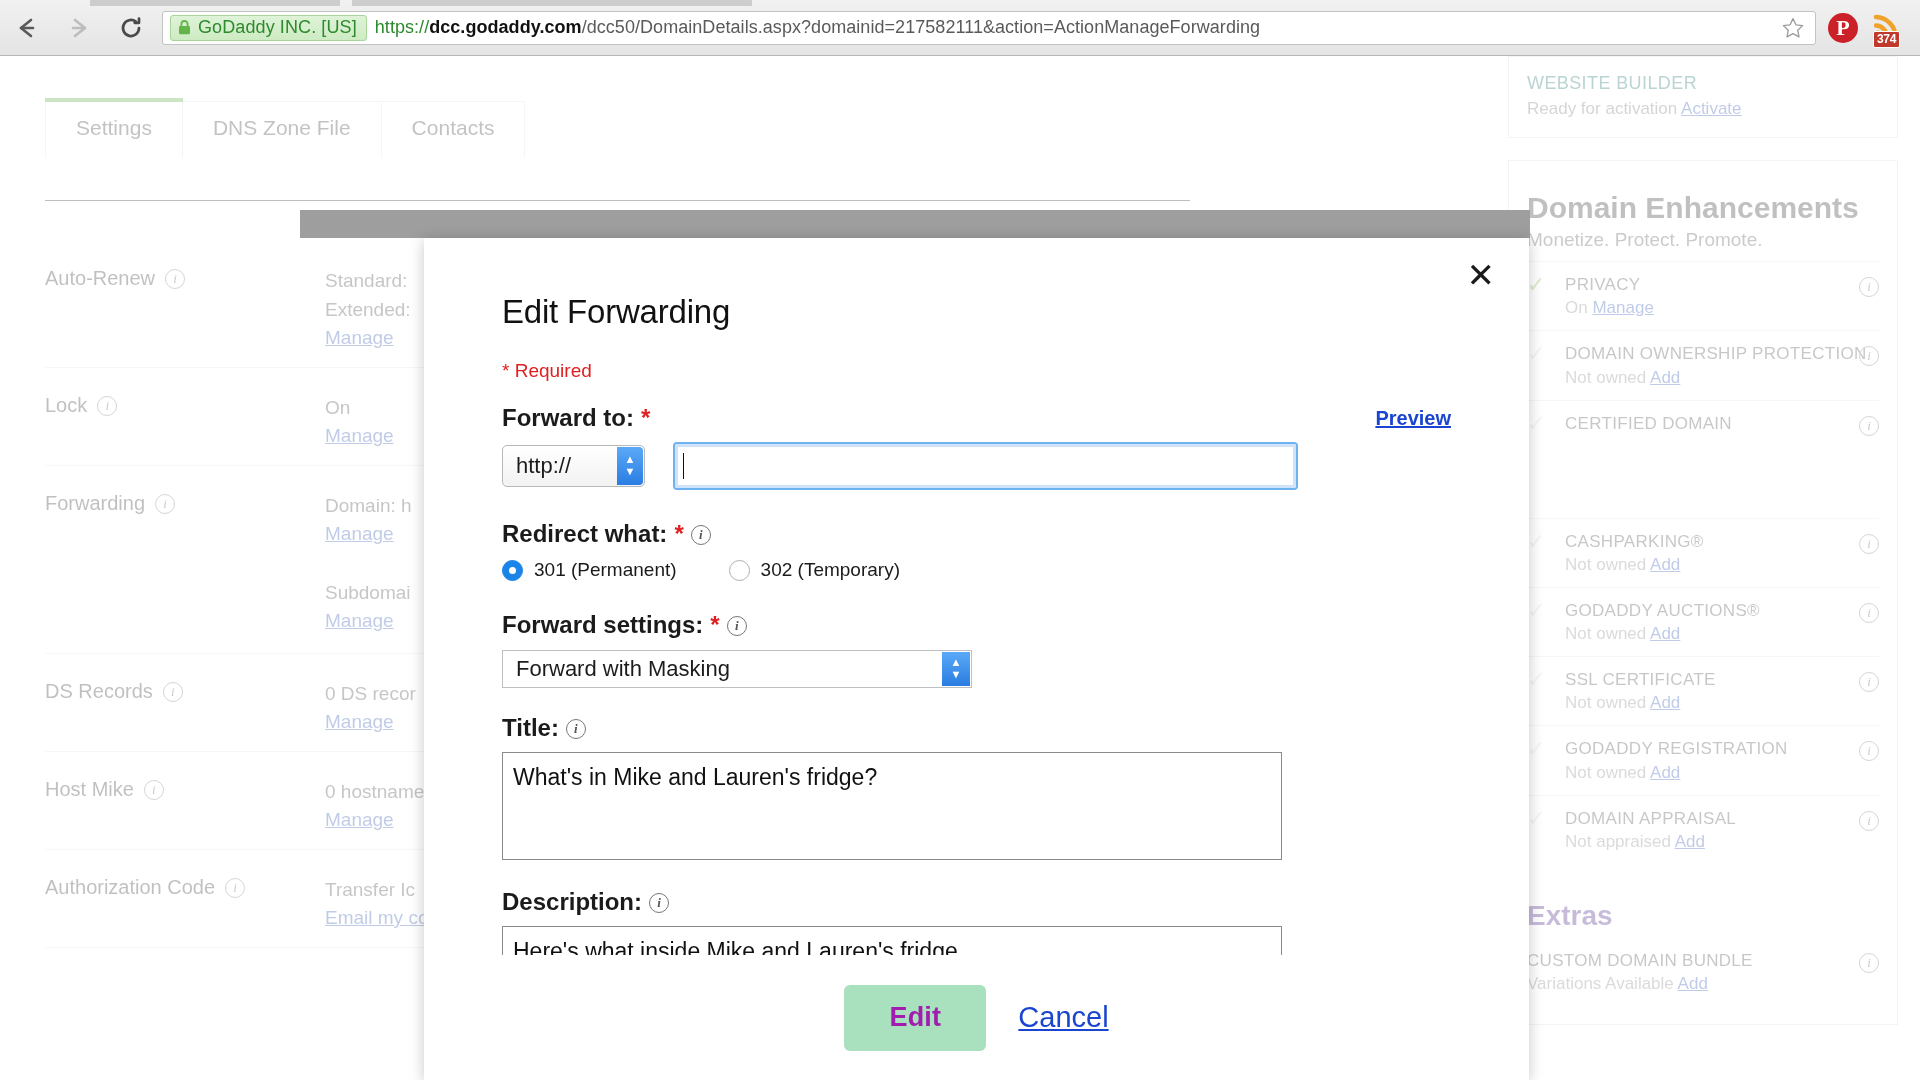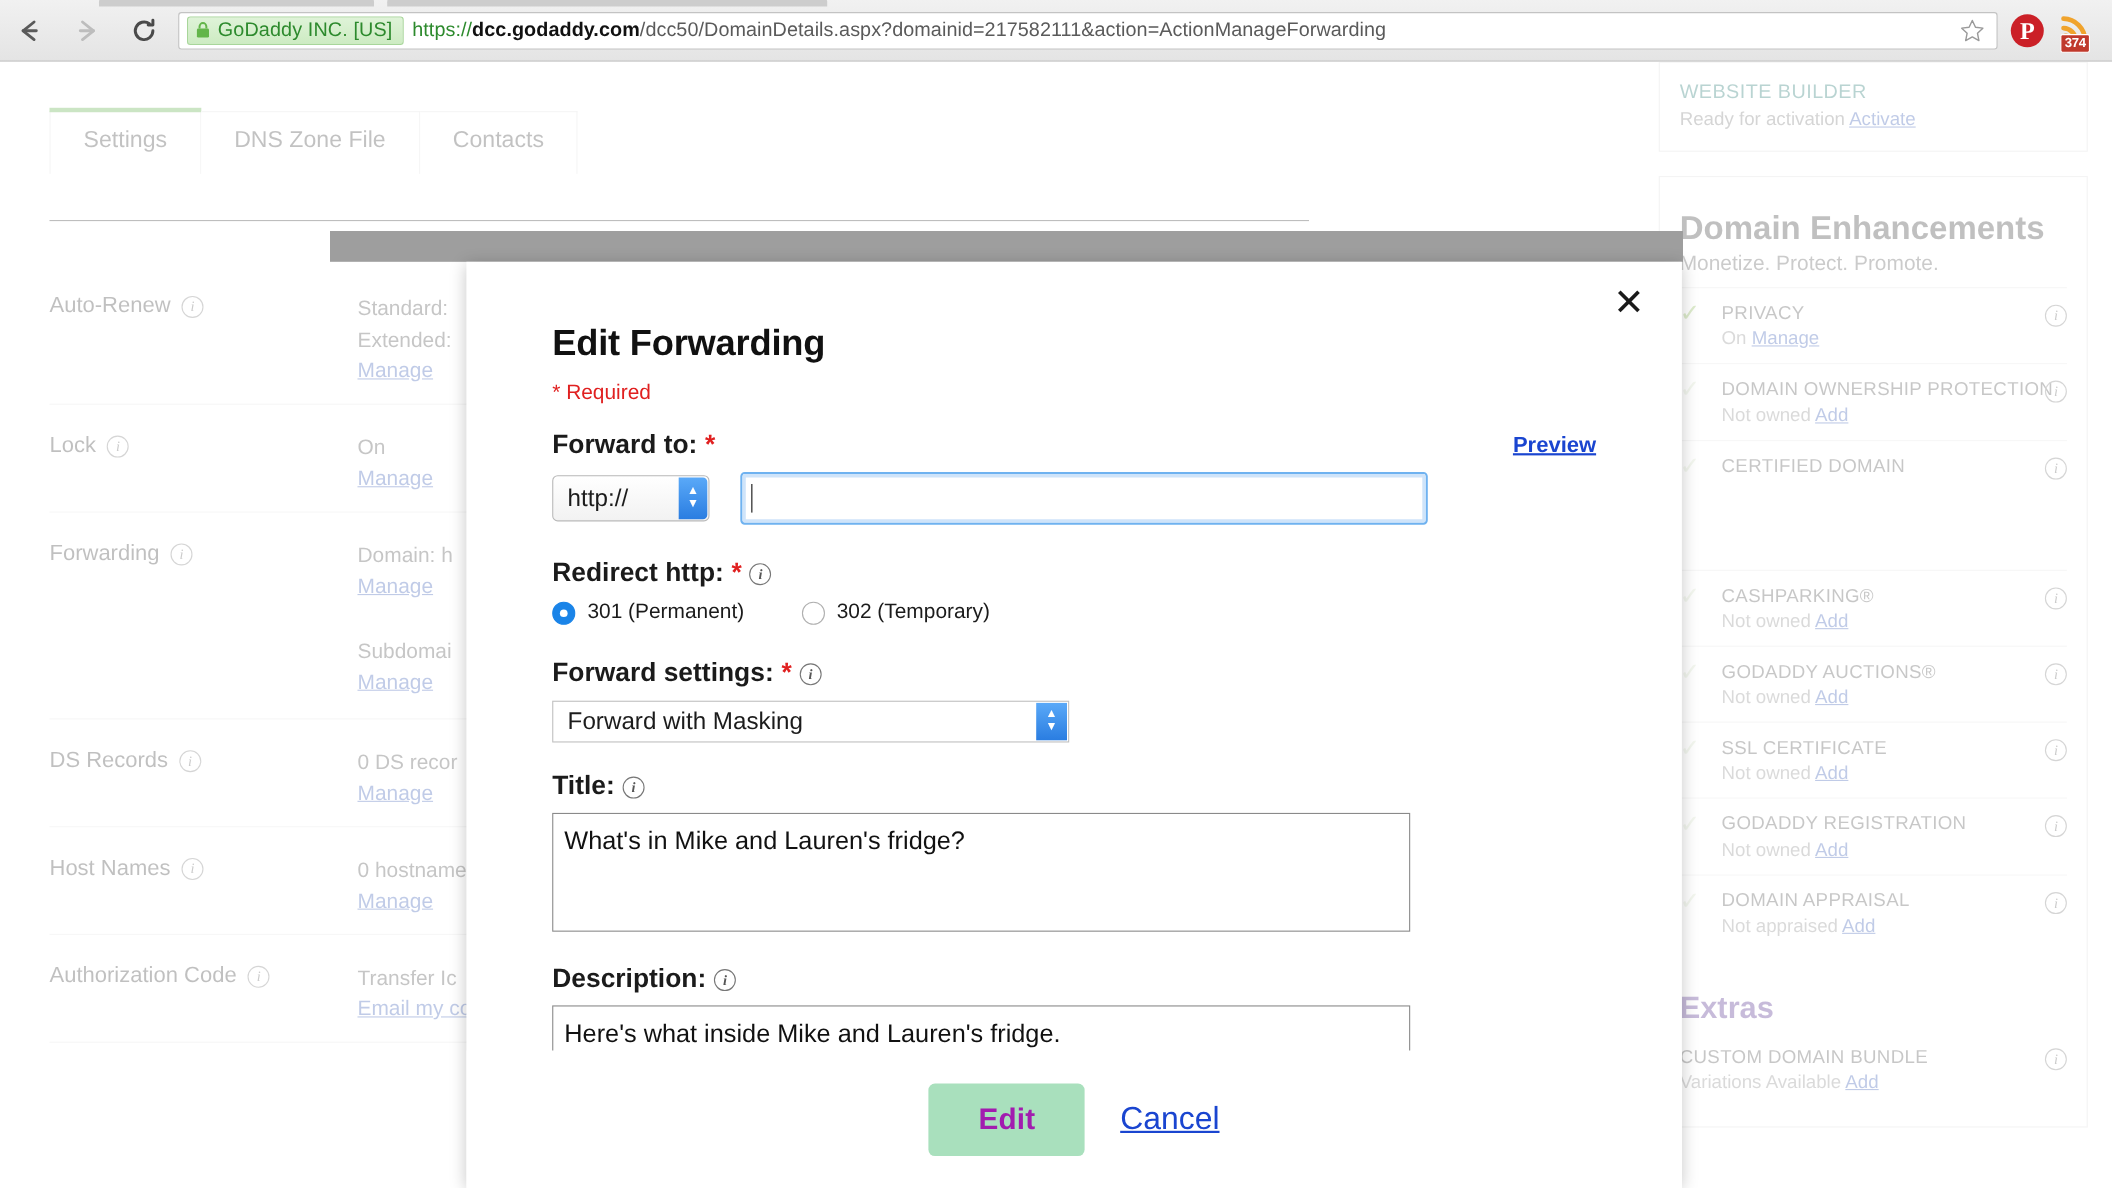--- a/index.html
+++ b/index.html
@@ -153,22 +153,22 @@
     box-shadow: 0 2px 14px rgba(0,0,0,.22);
     overflow: hidden;
   }
   .modal-close {
     position: absolute; right: 34px; top: 20px;
     font-size: 34px; line-height: 1; color: #1a1a1a;
     background: none; border: none; font-family: "Liberation Sans", sans-serif;
   }
   .modal-inner { padding: 55px 78px 0 78px; }
   .modal-title {
-    font-size: 33px; font-weight: 700; color: #111;
-    letter-spacing: -.2px; margin-bottom: 16px;
+    font-size: 33px; font-weight: 400; color: #111;
+    letter-spacing: -.2px; margin-bottom: 29px;
   }
   .required-note { font-size: 19px; color: #e02020; margin-bottom: 22px; }
 
   .fld-label {
     font-size: 24px; font-weight: 700; color: #1b1b1b;
     display: flex; align-items: center; gap: 7px;
   }
   .star { color: #e02020; font-weight: 700; }
   .lbl-row { display: flex; align-items: flex-end; justify-content: space-between; }
   .preview-link {
@@ -373,21 +373,21 @@
           <span class="info-i">i</span>
         </div>
         <div class="row-val">
           <span>0 DS recor</span>
           <a class="mlink">Manage</a>
         </div>
       </div>
 
       <div class="row">
         <div class="row-label">
-          <span>Host Names</span>
+          <span>Host Mike</span>
           <span class="info-i">i</span>
         </div>
         <div class="row-val">
           <span>0 hostname</span>
           <a class="mlink">Manage</a>
         </div>
       </div>
 
       <div class="row">
         <div class="row-label">
@@ -548,21 +548,21 @@
           </span>
         </div>
         <div class="url-input">
           <span class="caret"></span>
           <span></span>
         </div>
       </div>
 
       <div class="fld-block">
         <div class="fld-label">
-          <span>Redirect http:</span>
+          <span>Redirect what:</span>
           <span class="star">*</span>
           <span class="info-i">i</span>
         </div>
         <div class="radio-row">
           <label class="radio-item">
             <span class="radio checked"></span>
             <span class="radio-label">301 (Permanent)</span>
           </label>
           <label class="radio-item">
             <span class="radio"></span>

